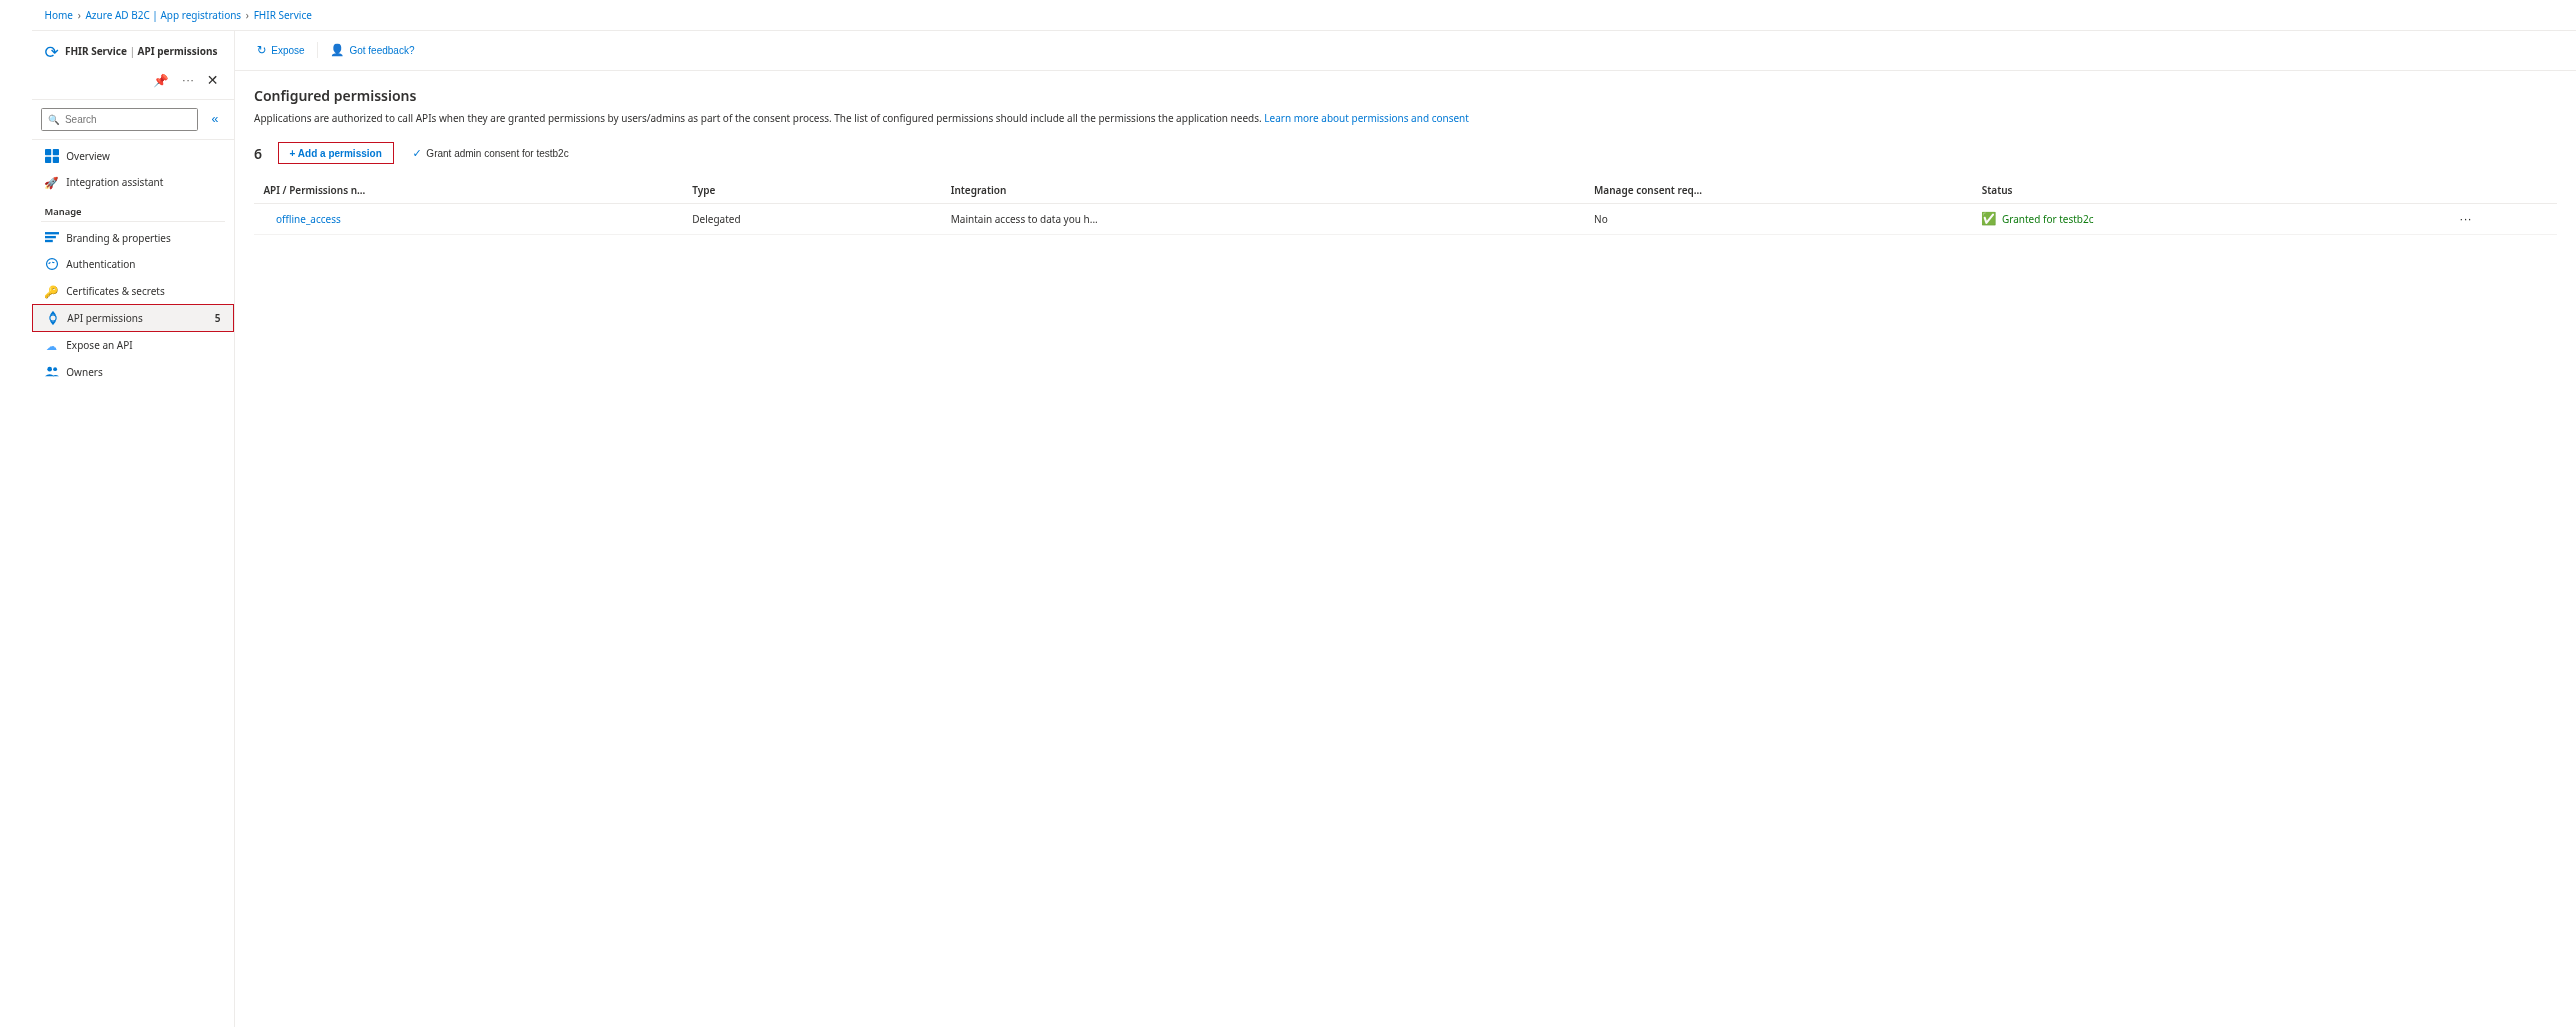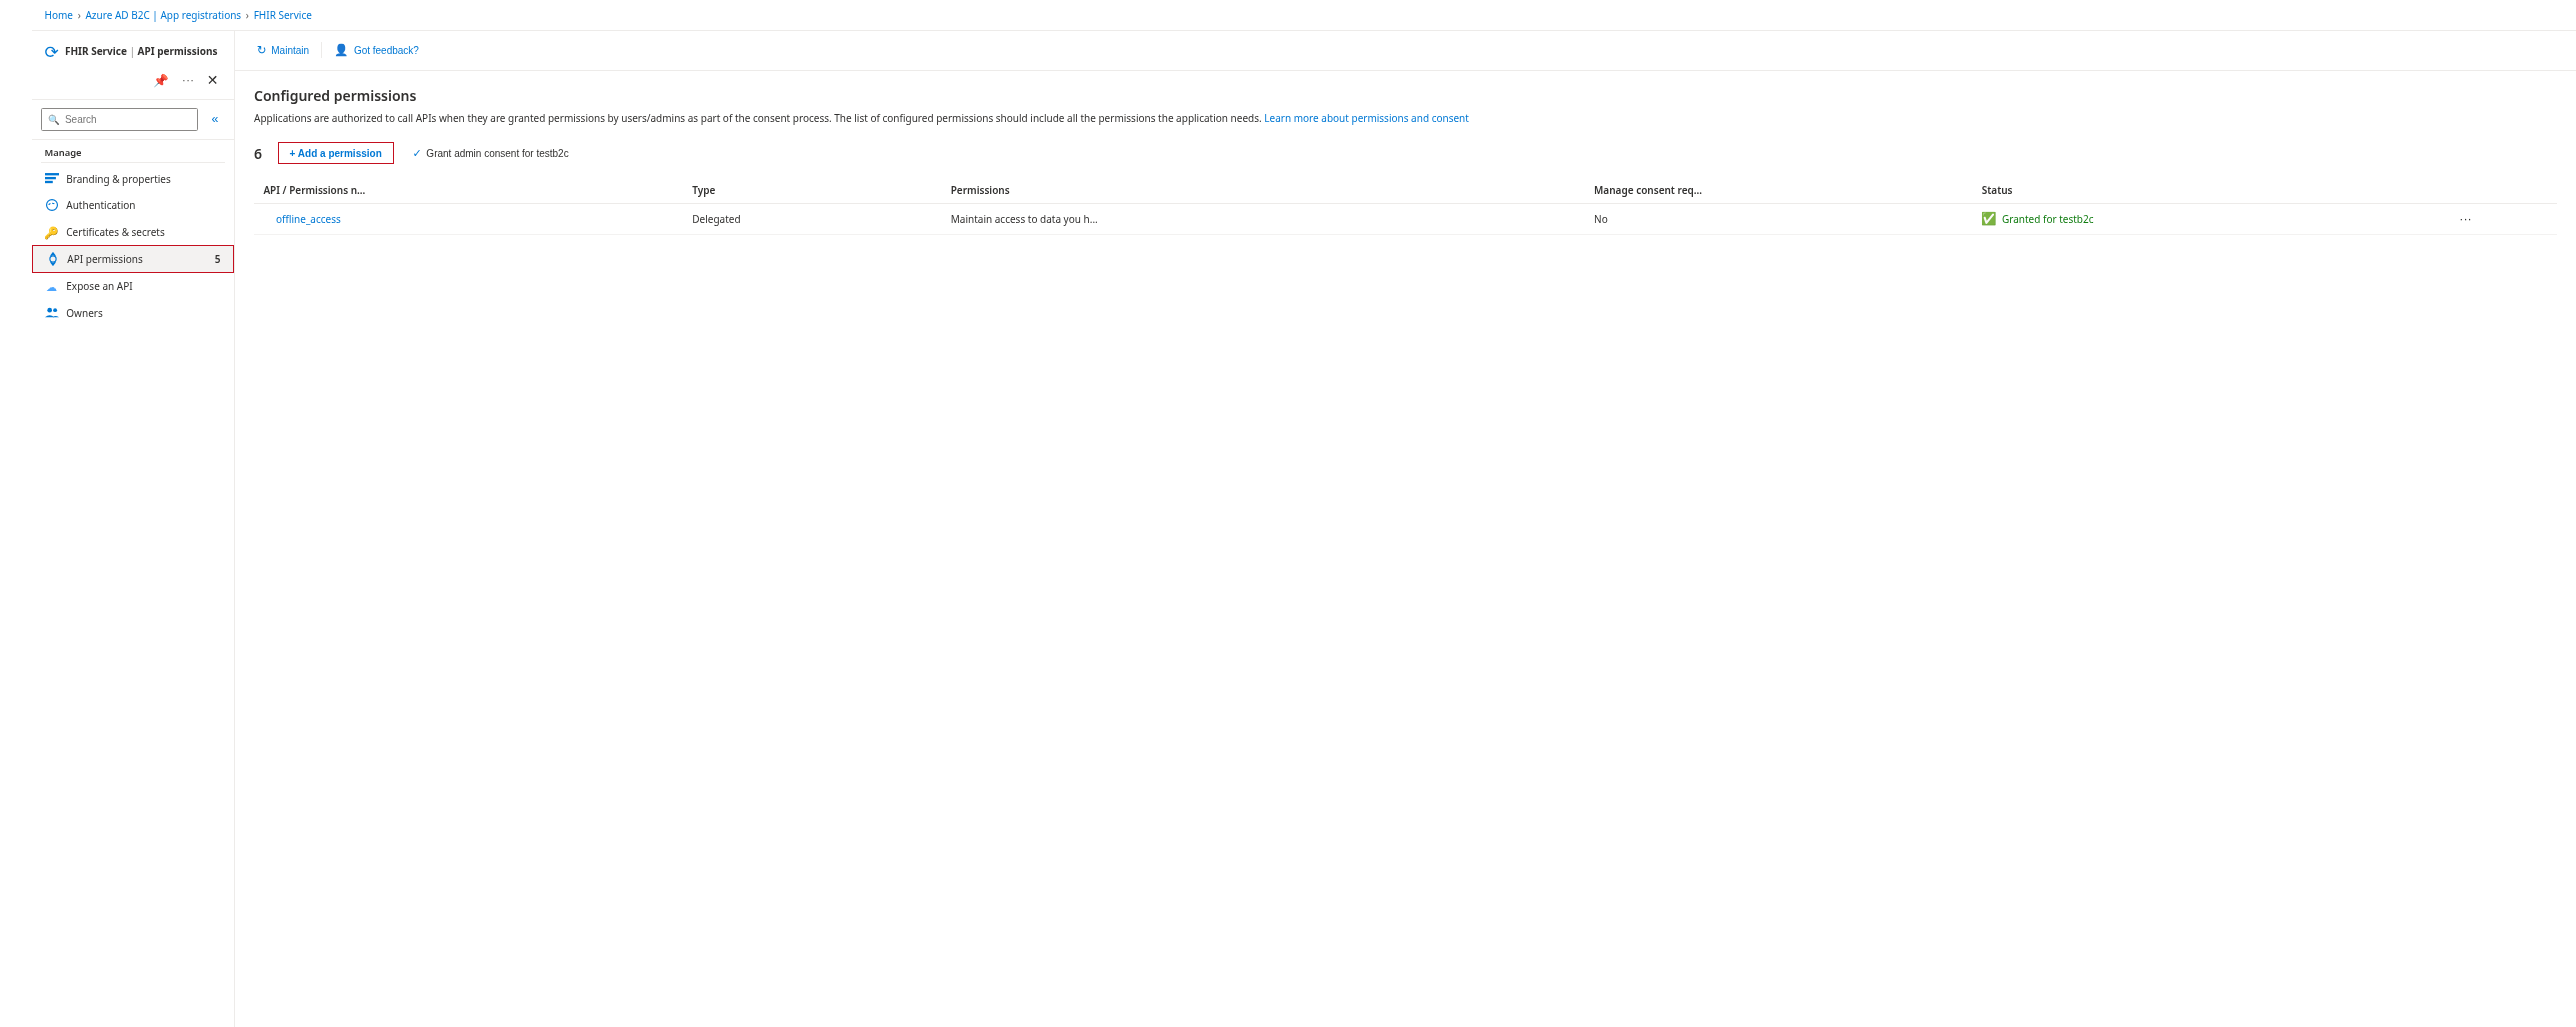--- a/index.html
+++ b/index.html
@@ -101,20 +101,37 @@
       </div>
 
       <div style="padding:7.8px 9.4px; border-bottom:0.8px solid #edebe9; display:flex; align-items:center; gap:4.7px;">
         <div class="search-box" style="flex:1;">
           <span class="search-icon">🔍</span>
           <input type="text" placeholder="Search" style="">
         </div>
         <button class="collapse-btn">«</button>
       </div>
 
+      <div class="nav-section">
+        <div class="nav-item">
+          <span class="nav-item-icon overview-icon">
+            <svg width="14" height="14" viewBox="0 0 18 18" fill="#0078d4">
+              <rect x="0" y="0" width="8" height="8" rx="1"></rect>
+              <rect x="10" y="0" width="8" height="8" rx="1"></rect>
+              <rect x="0" y="10" width="8" height="8" rx="1"></rect>
+              <rect x="10" y="10" width="8" height="8" rx="1"></rect>
+            </svg>
+          </span>
+          <span>Overview</span>
+        </div>
+        <div class="nav-item">
+          <span class="nav-item-icon" style="color:#ff8c00; font-size:11.7px;">🚀</span>
+          <span>Integration assistant</span>
+        </div>
+      </div>
 
       <div class="nav-section-label">Manage</div>
       <div style="height:0.8px; background:#edebe9; margin:0 9.4px;"></div>
 
       <div class="nav-section">
         <div class="nav-item">
           <span class="nav-item-icon">
             <svg width="14" height="11" viewBox="0 0 18 14" fill="#0078d4">
                 <rect x="0" y="0" width="18" height="3"></rect>
                 <rect x="0" y="5" width="14" height="3"></rect>
@@ -163,21 +180,21 @@
           <span>Owners</span>
         </div>
       </div>
     </div>
 
     <div class="main-content">
 
       <div class="toolbar">
         <button class="toolbar-btn">
           <span style="font-size:11.7px;">↻</span>
-          <span>Maintain</span>
+          <span>Expose</span>
         </button>
         <div class="toolbar-divider"></div>
         <button class="toolbar-btn">
           <span style="font-size:11.7px;">👤</span>
           <span>Got feedback?</span>
         </button>
       </div>
 
       <div class="content-body">
 
@@ -196,21 +213,21 @@
             <span style="color:#0078d4; font-size:11px;">✓</span>
             <span>Grant admin consent for testb2c</span>
           </button>
         </div>
 
         <table class="permissions-table">
           <thead>
             <tr>
               <th class="col-api">API / Permissions n...</th>
               <th class="col-type">Type</th>
-              <th class="col-desc">Permissions</th>
+              <th class="col-desc">Integration</th>
               <th class="col-admin">Manage consent req...</th>
               <th class="col-status">Status</th>
               <th style="width:31px;"></th>
             </tr>
           </thead>
           <tbody>
 
 
             <tr class="table-row">
               <td style="padding-left:22px;">

